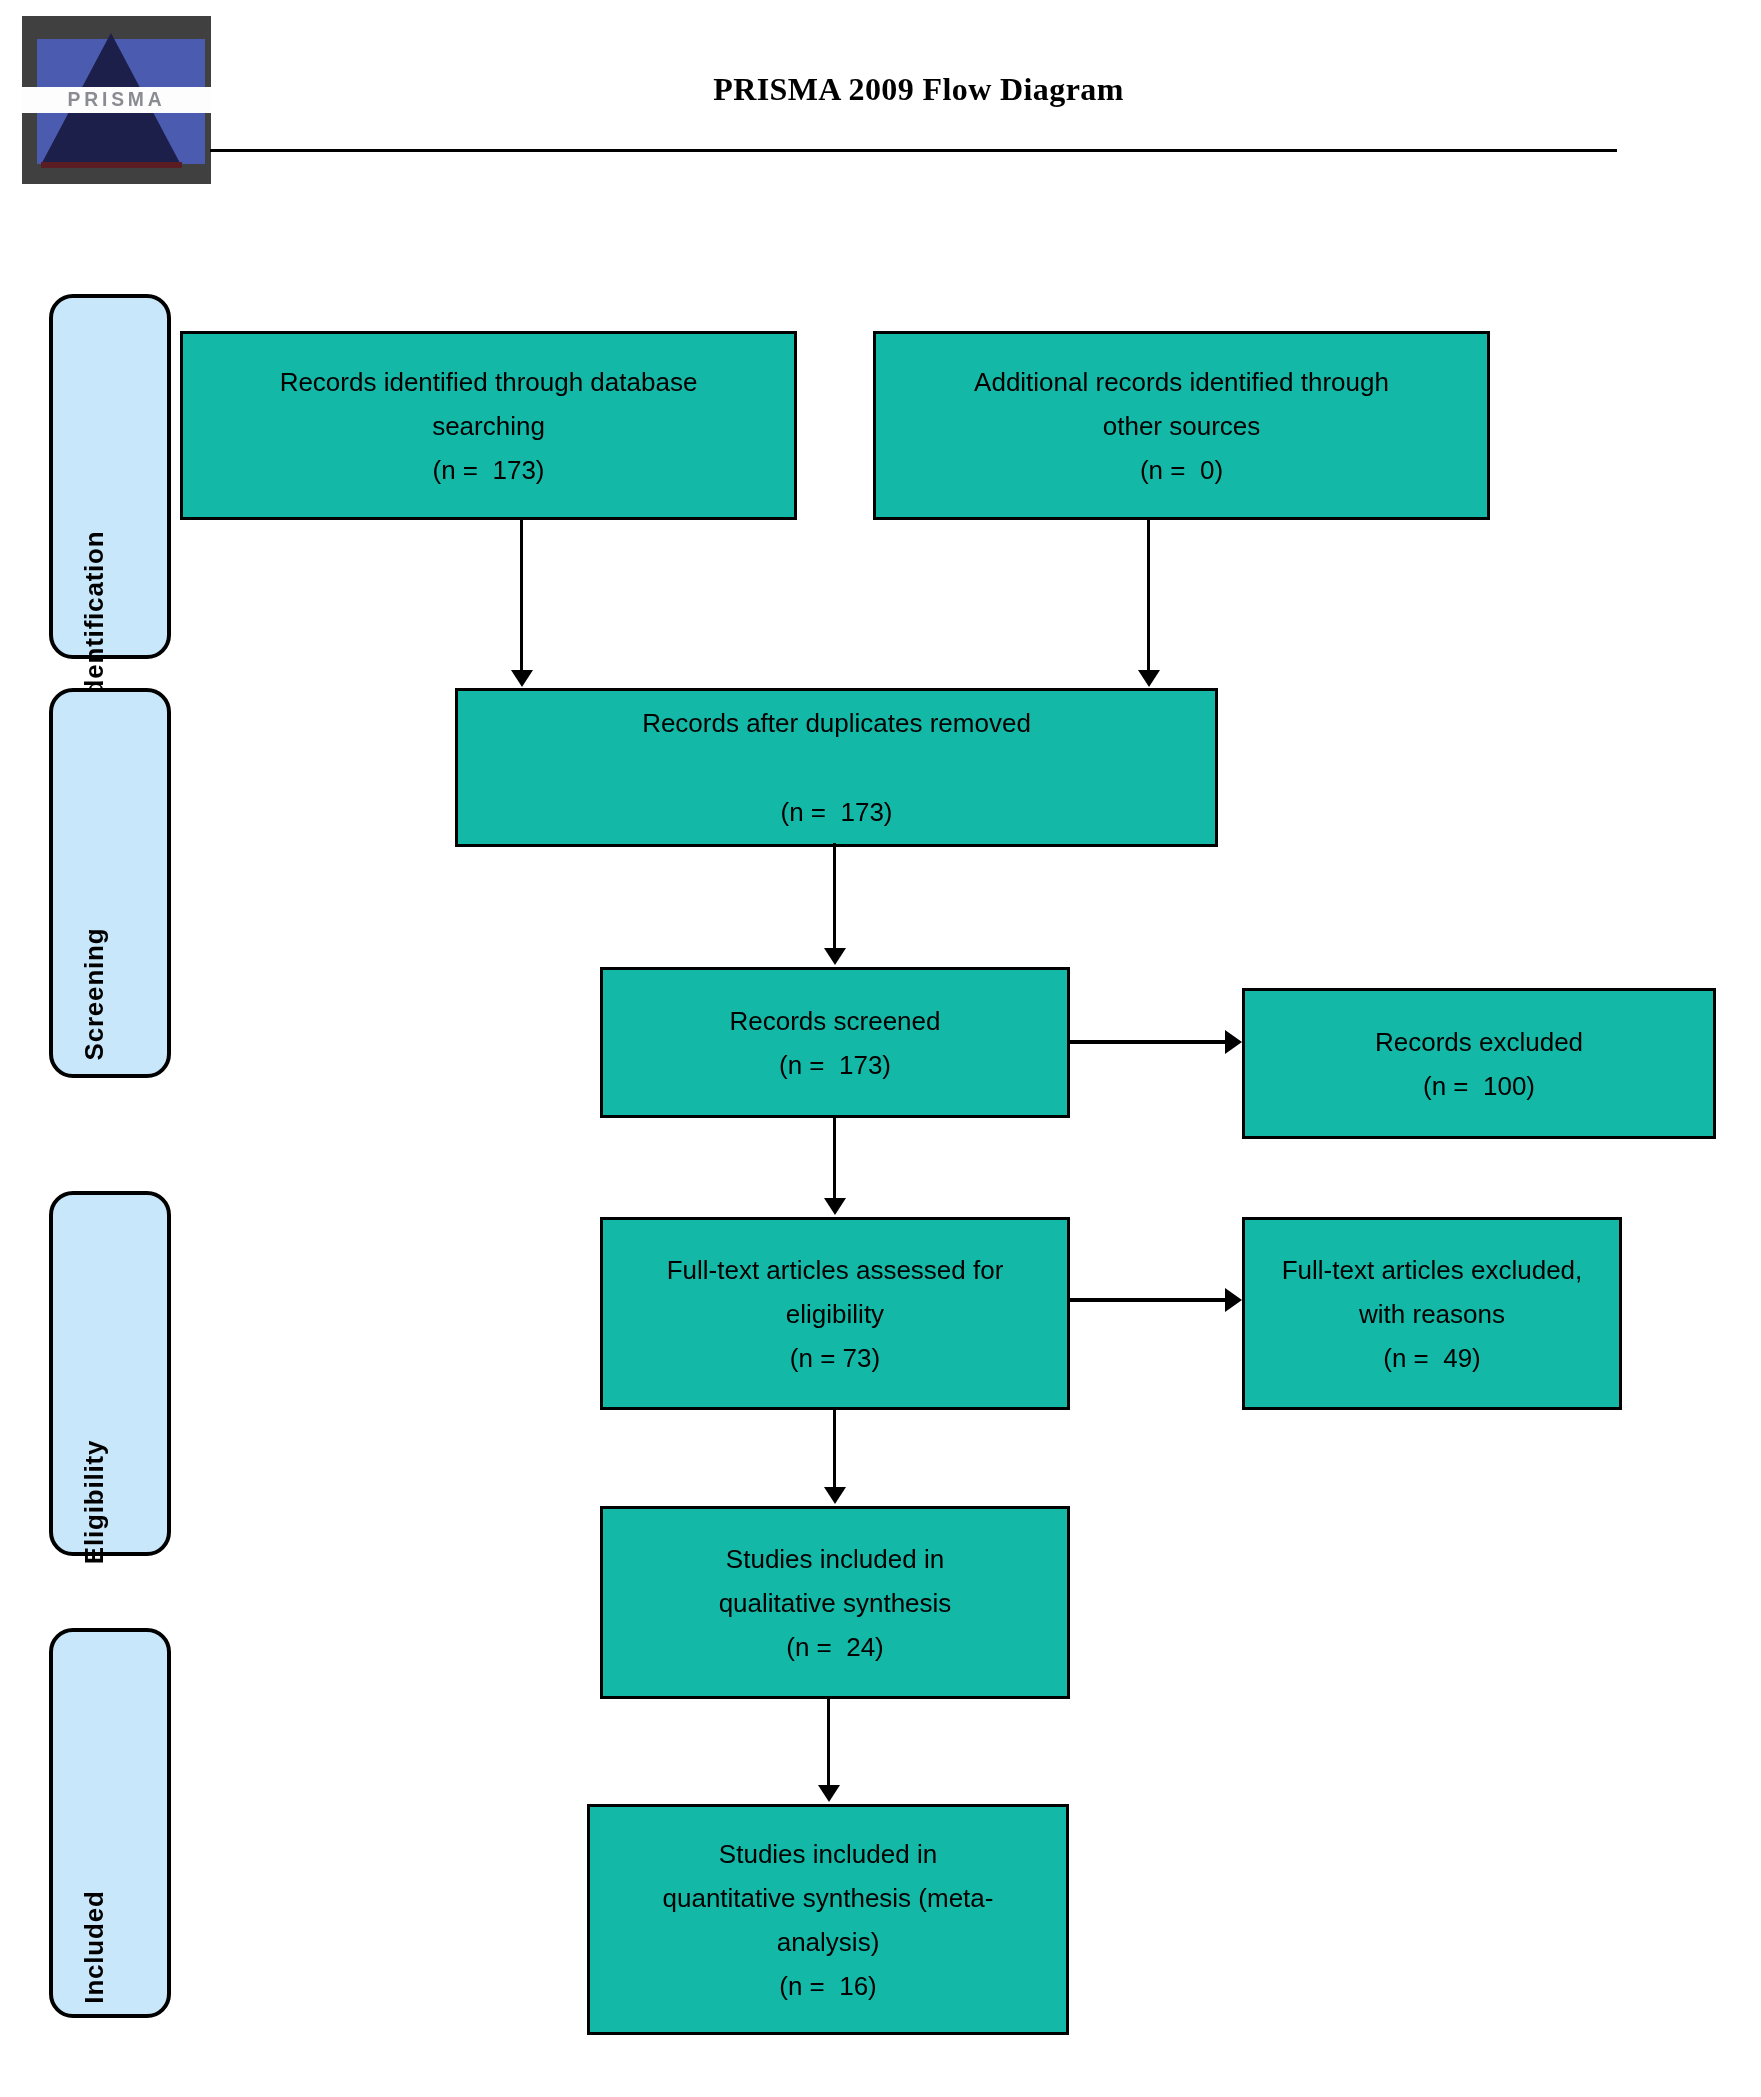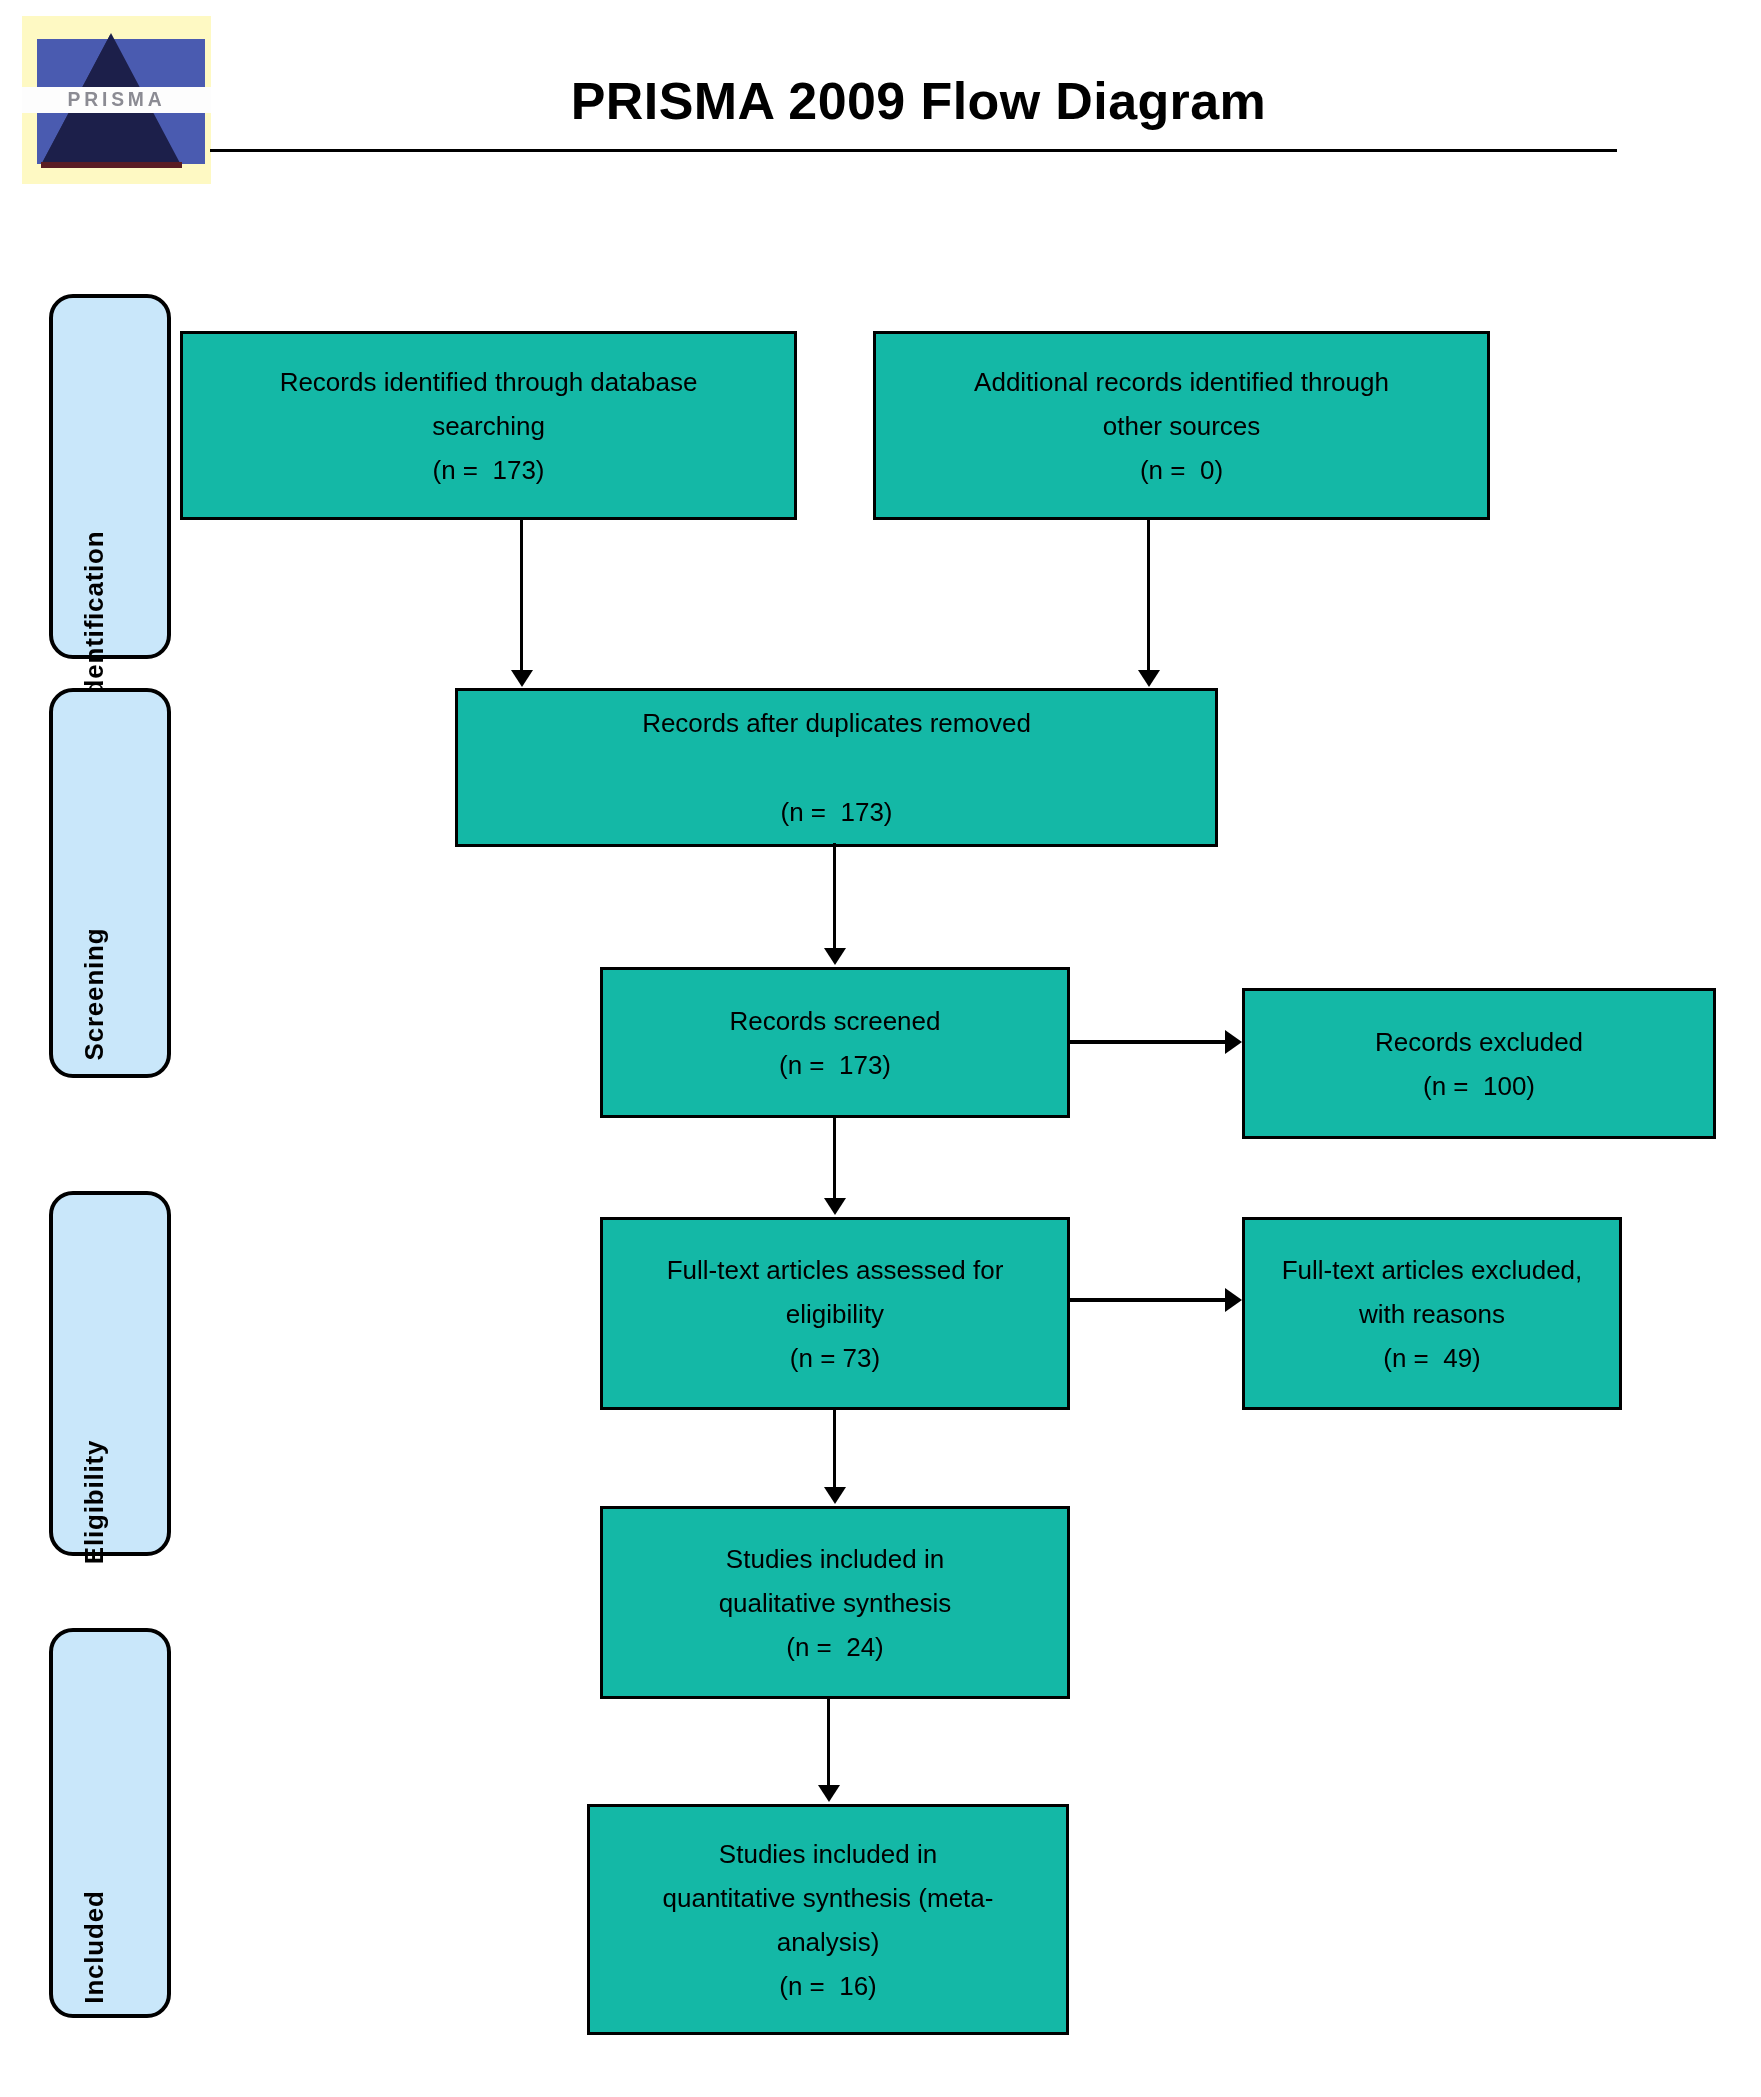--- a/index.html
+++ b/index.html
@@ -22,21 +22,21 @@
     left: 0; top: 0;
     width: 1761px;
     height: 180px;
   }
   #prisma-logo {
     position: absolute;
     left: 22px;
     top: 16px;
     width: 189px;
     height: 168px;
-    background: #fef9c3;
+    background: #404040;
     overflow: hidden;
   }
   .logo-band {
     position: absolute;
     left: 15px;
     width: 168px;
     background: #4a5bb0;
   }
   .logo-band.top { top: 23px; height: 48px; }
   .logo-band.bottom { top: 97px; height: 51px; }
@@ -85,23 +85,23 @@
     height: 5.9px;
     background: #5a1d24;
   }
 
   #header-title {
     position: absolute;
     left: 201px;
     top: 71px;
     width: 1435px;
     text-align: center;
-    font-family: Liberation Sans, sans-serif;
+    font-family: Liberation Serif, serif;
     font-weight: bold;
-    font-size: 52px;
+    font-size: 32px;
     letter-spacing: 0.4px;
   }
   #header-rule {
     position: absolute;
     left: 210px;
     top: 149px;
     width: 1407px;
     height: 3.4px;
     background: #000000;
   }

